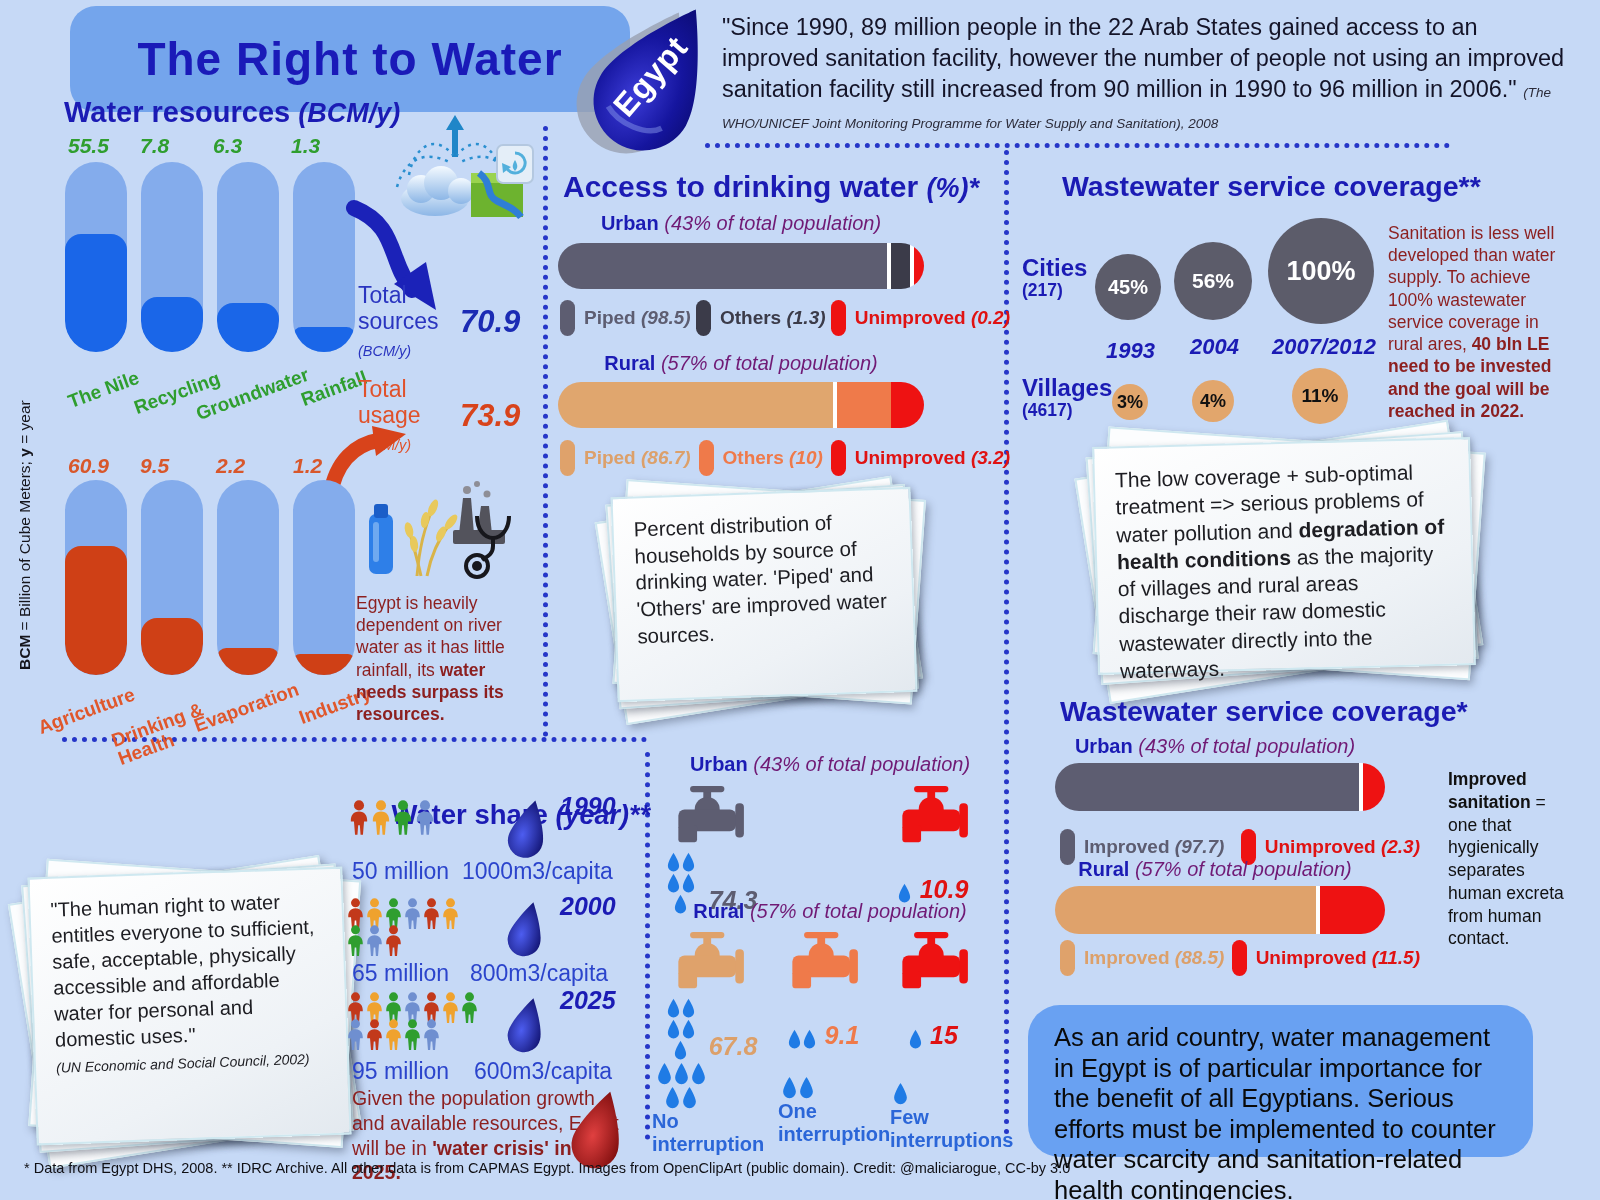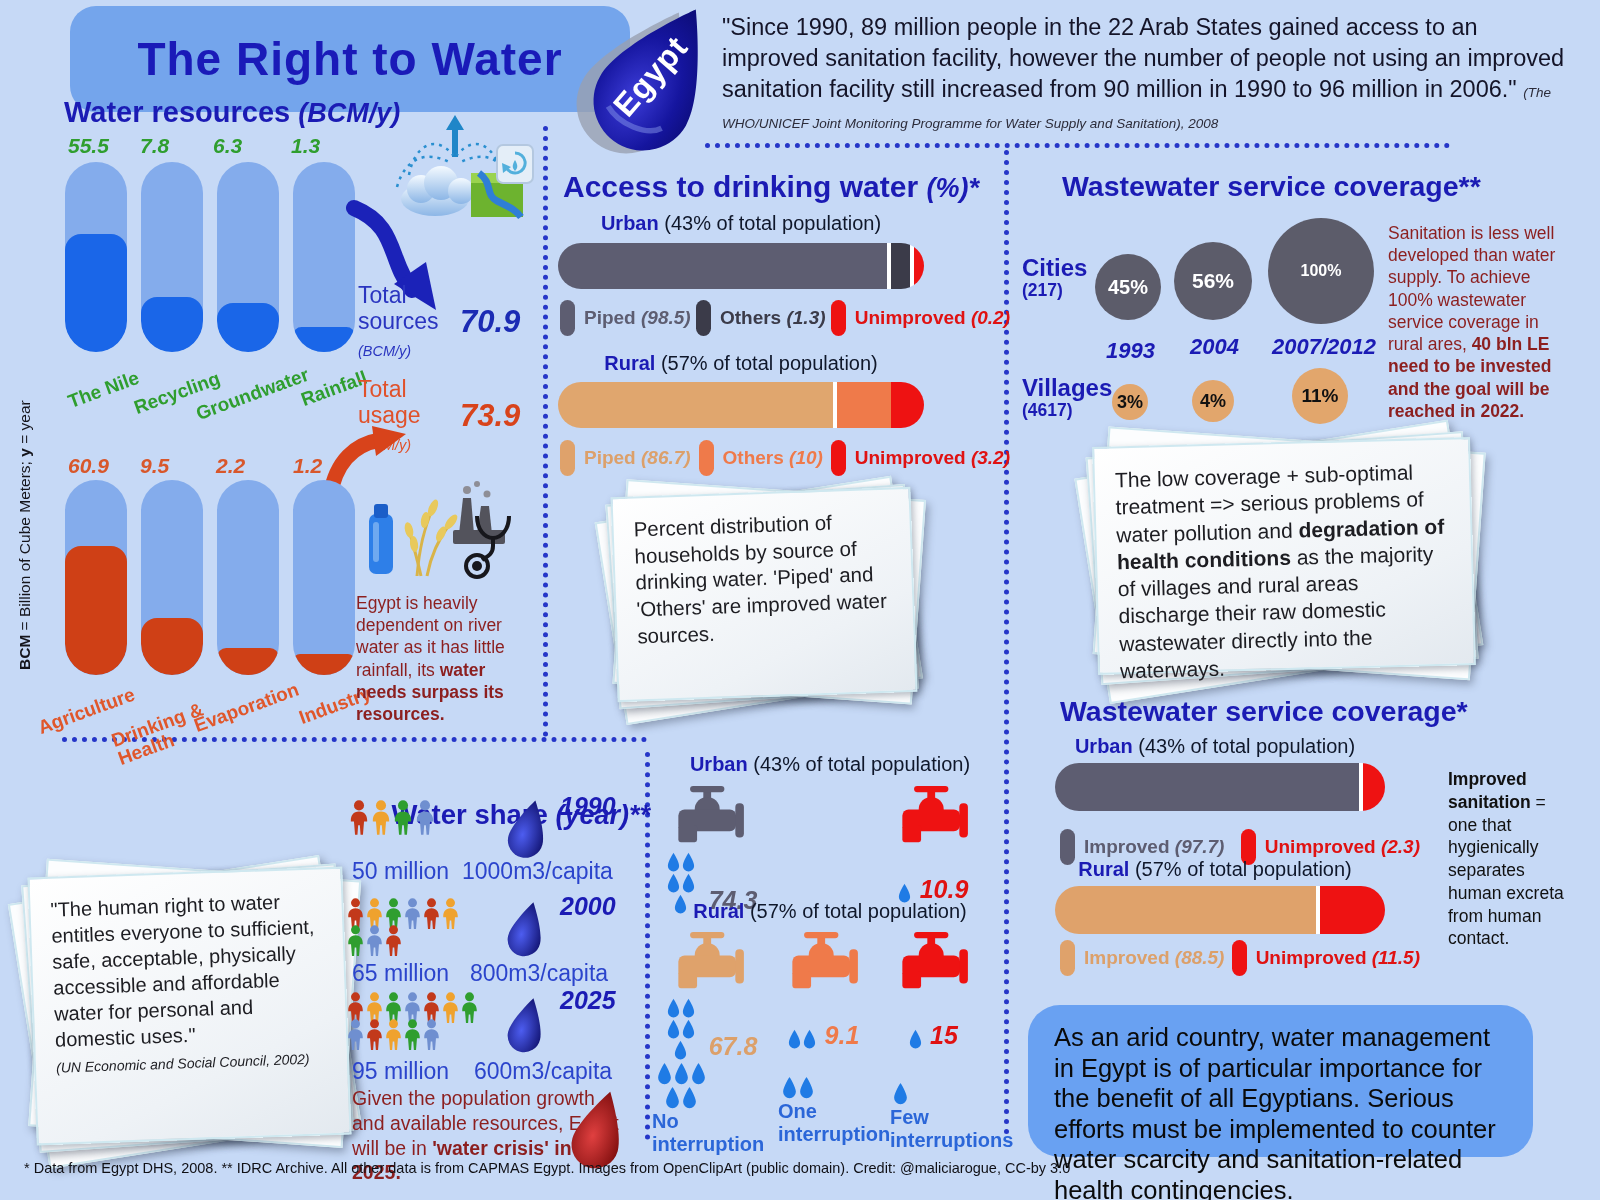--- a/index.html
+++ b/index.html
@@ -2,21 +2,21 @@
 <html><head>
 <meta charset="utf-8">
 <style>
   body{margin:0;background:#c6d9f6}
   #stage{position:relative;width:1600px;height:1200px;background:#c6d9f6;font-family:"Liberation Sans",sans-serif;overflow:hidden}
   .abs{position:absolute}
   .b{font-weight:bold}.i{font-style:italic}
   .sect{font-size:29px;font-weight:bold;color:#1b1bb4;white-space:nowrap}
   .sect .i{font-size:27px}
   .hdr{font-size:20px;color:#1b1bb4;text-align:center;font-weight:bold;white-space:nowrap}
-  .hdr .pop{color:#0f172a;font-weight:normal}
+  .hdr .pop{color:#701a75;font-style:italic;font-weight:normal}
   .vbar{position:absolute;width:62px;height:190px;background:#84acec;border-radius:31px;overflow:hidden}
   .vbar .fill{position:absolute;left:0;right:0;bottom:0;border-radius:16px 16px 31px 31px}
   .fill.res{background:#1a66e8}.fill.use{background:#cf4016}
   .gval{position:absolute;font-size:21px;font-weight:bold;font-style:italic}
   .green{color:#2f9e2f}.orange{color:#d8572b}
   .blabel{position:absolute;font-weight:bold;font-size:19px;transform:rotate(-20deg);transform-origin:left bottom;white-space:nowrap;line-height:1.0}
   .pill{position:absolute;display:flex;border-radius:24px;overflow:hidden;height:46px}
   .seg{height:100%}
   .gapw{width:4px;background:#fff;flex:0 0 auto}
   .leg{position:absolute;display:flex;align-items:center;justify-content:space-between}
@@ -313,21 +313,21 @@
   <div class="abs" style="left:1022px;top:255px;color:#1b1bb4;line-height:1.1">
     <span class="b" style="font-size:24px">Cities</span><br>
     <span class="b" style="font-size:17.5px">(217)</span>
   </div>
   <div class="circle grayc" style="left:1095px;top:254px;width:66px;height:66px;font-size:20px">
       <span>45%</span>
     </div>
   <div class="circle grayc" style="left:1174px;top:242px;width:78px;height:78px;font-size:21px">
       <span>56%</span>
     </div>
-  <div class="circle grayc" style="left:1268px;top:218px;width:106px;height:106px;font-size:16px">
+  <div class="circle grayc" style="left:1268px;top:218px;width:106px;height:106px;font-size:27px">
       <span>100%</span>
     </div>
   <div class="year" style="left:1106px;top:338px">1993</div>
   <div class="year" style="left:1190px;top:334px">2004</div>
   <div class="year" style="left:1272px;top:334px">2007/2012</div>
   <div class="abs" style="left:1022px;top:375px;color:#1b1bb4;line-height:1.1">
     <span class="b" style="font-size:24px">Villages</span><br>
     <span class="b" style="font-size:17.5px">(4617)</span>
   </div>
   <div class="circle tanc" style="left:1112px;top:384px;width:36px;height:36px;font-size:18px">

